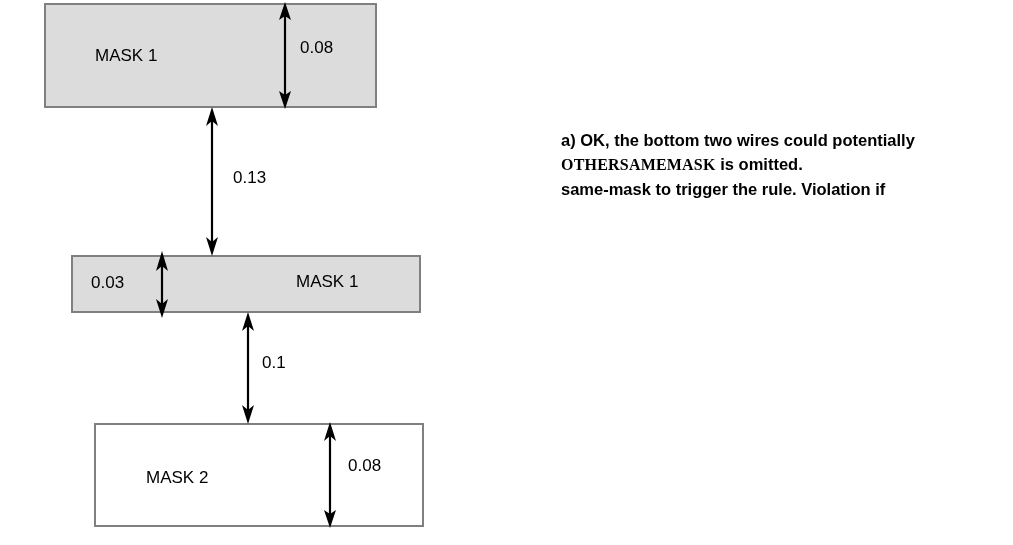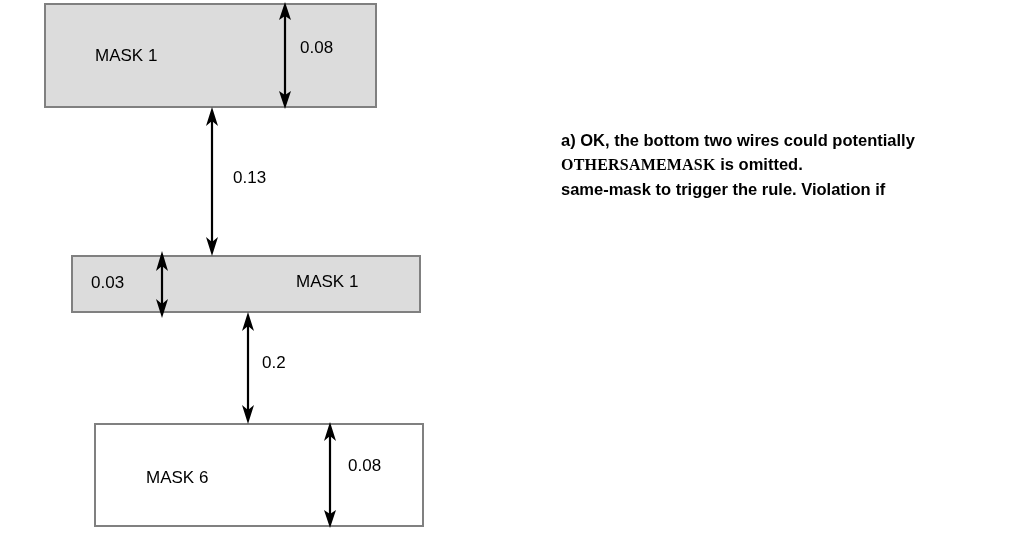--- a/index.html
+++ b/index.html
@@ -84,29 +84,29 @@
   <div class="mask-rect filled" id="rect-top" style="left:44px; top:3px; width:333px; height:105px;"></div>
 
   <div class="mask-rect filled" id="rect-middle" style="left:71px; top:255px; width:350px; height:58px;"></div>
 
   <div class="mask-rect hollow" id="rect-bottom" style="left:94px; top:423px; width:330px; height:104px;"></div>
 
   <div class="label" style="left:95px; top:46px;">MASK 1</div>
 
   <div class="label" style="left:296px; top:272px;">MASK 1</div>
 
-  <div class="label" style="left:146px; top:468px;">MASK 6</div>
+  <div class="label" style="left:146px; top:468px;">MASK 2</div>
 
   <div class="label" style="left:300px; top:38px;">0.08</div>
 
   <div class="label" style="left:233px; top:168px;">0.13</div>
 
   <div class="label" style="left:91px; top:273px;">0.03</div>
 
-  <div class="label" style="left:262px; top:353px;">0.2</div>
+  <div class="label" style="left:262px; top:353px;">0.1</div>
 
   <div class="label" style="left:348px; top:456px;">0.08</div>
 
   <svg id="arrows" viewBox="0 0 1013 545" width="1013" height="545">
 
     <g>
       <line x1="285" y1="14" x2="285" y2="97" stroke="#000000" stroke-width="2.2"></line>
       <polygon points="285,2 279,20 285,16 291,20" fill="#000000"></polygon>
       <polygon points="285,109 279,91 285,95 291,91" fill="#000000"></polygon>
     </g>

